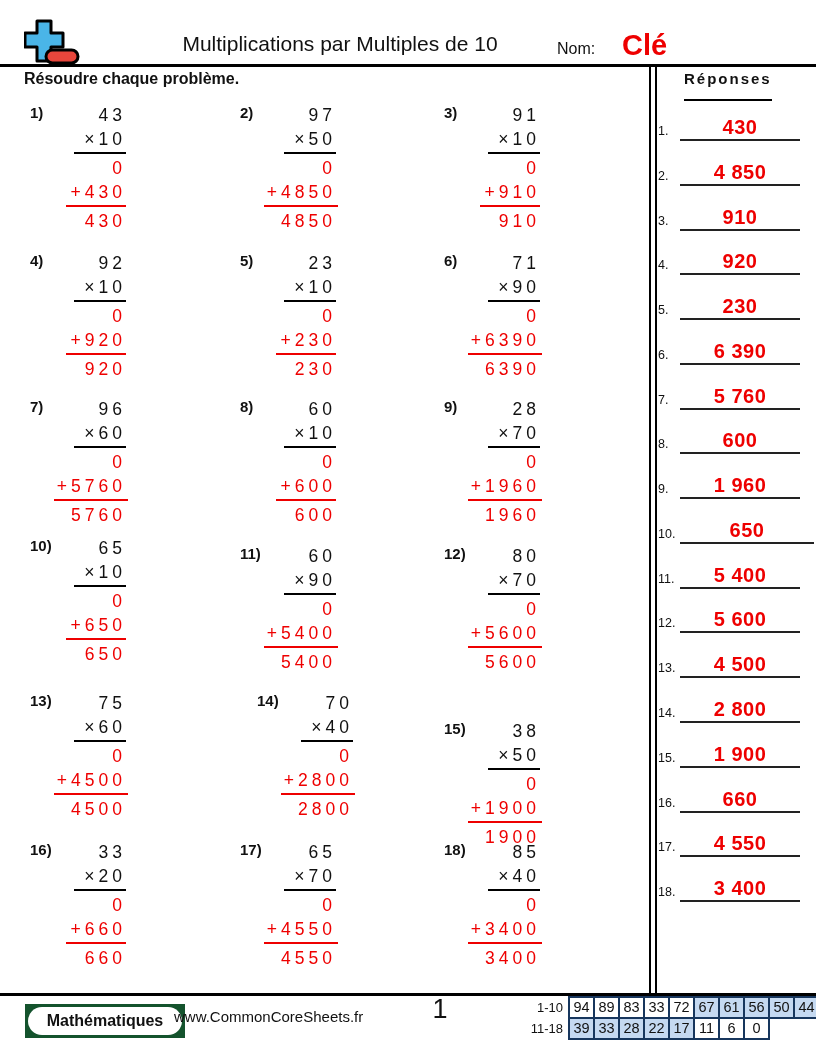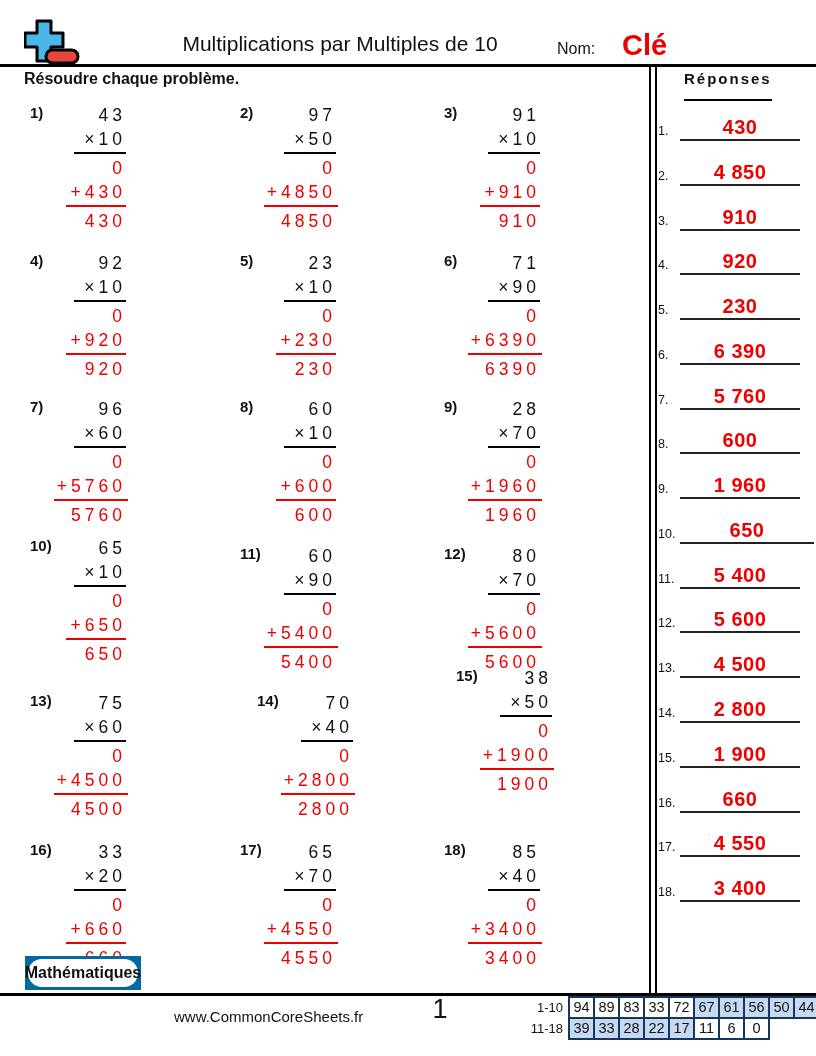--- a/index.html
+++ b/index.html
@@ -35,21 +35,21 @@
   .reponses-title{position:absolute;left:684px;top:70px;font-size:15px;font-weight:bold;
                   letter-spacing:2px;border-bottom:2px solid #000;padding-bottom:12px;}
   .ans-row{position:absolute;left:656px;width:148px;height:30px;}
   .ans-num{position:absolute;left:2px;bottom:3px;font-size:12.5px;}
   .ans-line{position:absolute;left:24px;right:4px;bottom:0;border-bottom:2px solid #222;}
   .ans-val{position:absolute;left:24px;right:4px;bottom:2px;text-align:center;
            font-size:20px;font-weight:bold;color:var(--answer-red);letter-spacing:.5px;}
 
   
   .hline-bottom{position:absolute;left:0;top:993px;width:816px;height:3px;background:#000;}
-  .badge{position:absolute;left:25px;top:956px;width:116px;height:34px;background:#0369a1;}
+  .badge{position:absolute;left:25px;top:1004px;width:160px;height:34px;background:#14532d;}
   .badge-pill{position:absolute;left:3px;top:3px;right:3px;bottom:3px;background:#fff;
               border-radius:16px;display:flex;align-items:center;justify-content:center;
               font-size:16px;font-weight:bold;}
   .website{position:absolute;left:174px;top:1008px;font-size:15px;}
   .pageno{position:absolute;left:420px;top:994px;width:40px;text-align:center;font-size:27px;}
   .score{position:absolute;left:516px;top:996px;}
   .score-row{display:flex;height:23px;}
   .score-row + .score-row{margin-top:-2px;}
   .score-label{width:47px;text-align:right;padding-right:5px;font-size:13px;line-height:23px;}
   .score-cell{box-sizing:border-box;width:27px;border:2px solid var(--table-border);margin-left:-2px;
@@ -238,21 +238,21 @@
         <div class="prob-col">
           <div>70</div>
           <div>×40</div>
           <div class="rule-b"></div>
           <div class="red">0</div>
           <div class="red">+2800</div>
           <div class="rule-r" style="width: 73.5px;"></div>
           <div class="red">2800</div>
         </div>
       </div>
-      <div class="prob" style="left: 444px; top: 666px; margin-left: 12px;">
+      <div class="prob" style="left: 444px; top: 719px;">
         <div class="prob-label">15)</div>
         <div class="prob-col">
           <div>38</div>
           <div>×50</div>
           <div class="rule-b"></div>
           <div class="red">0</div>
           <div class="red">+1900</div>
           <div class="rule-r" style="width: 73.5px;"></div>
           <div class="red">1900</div>
         </div>

